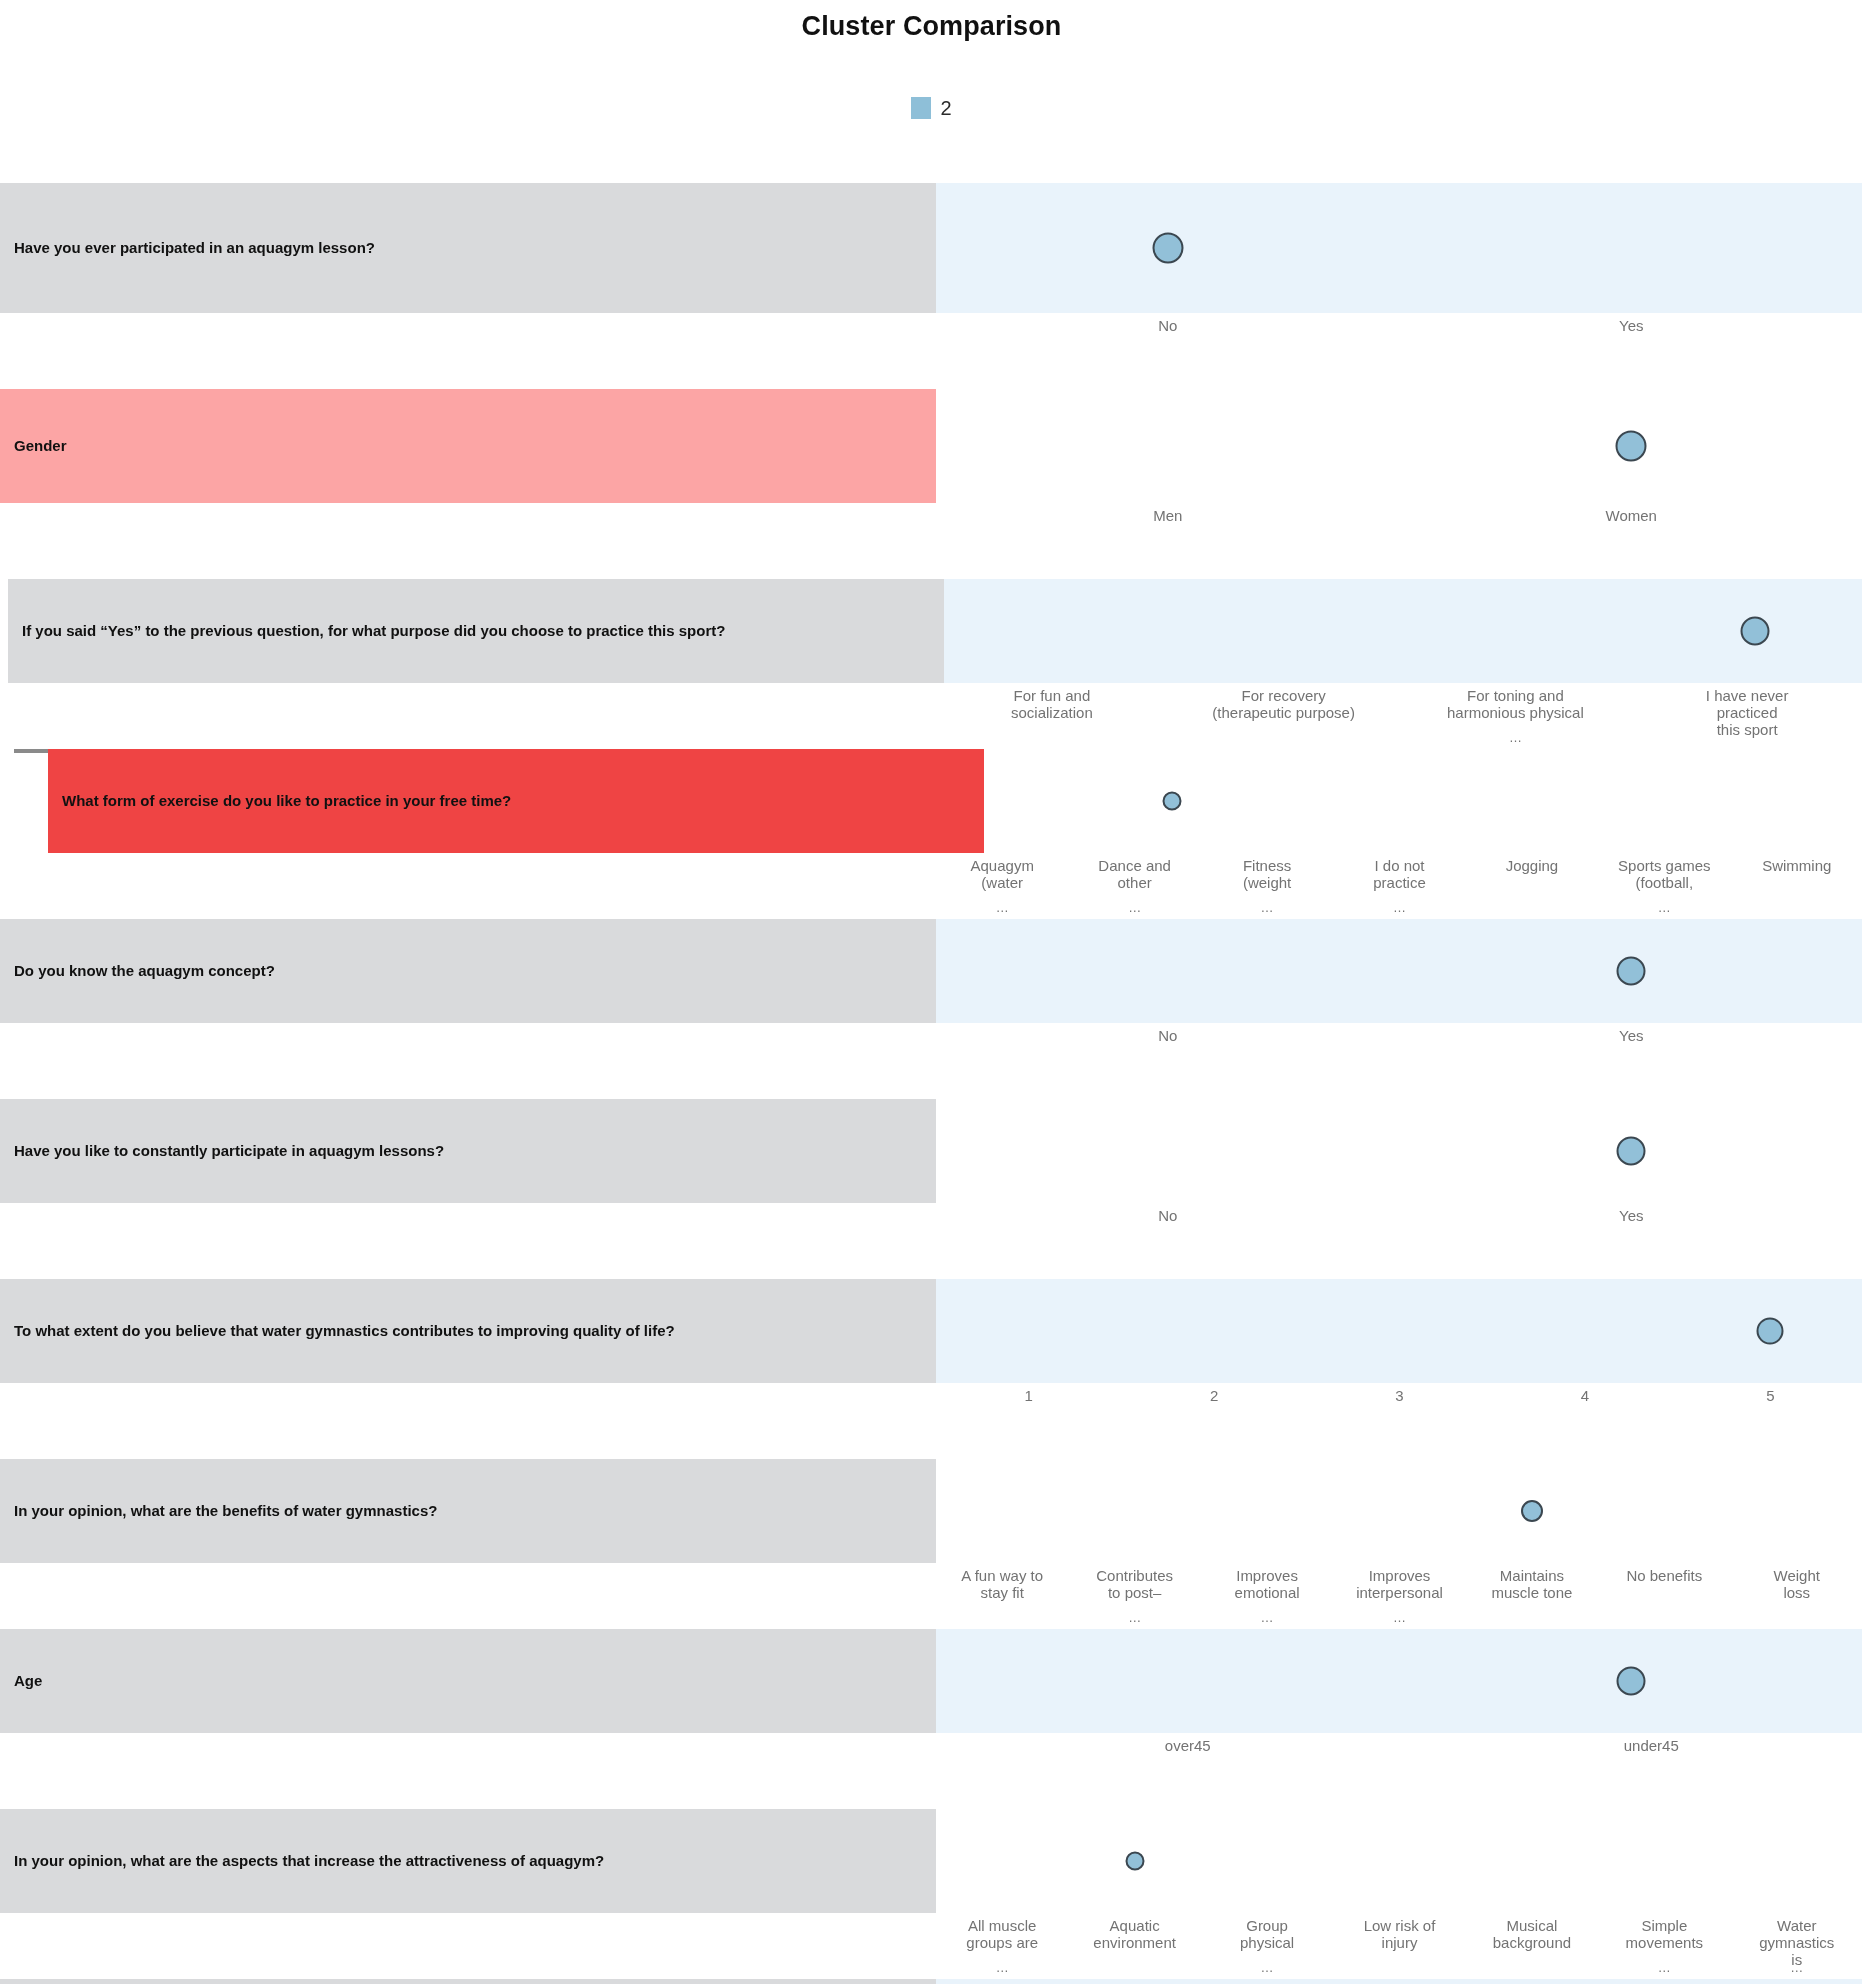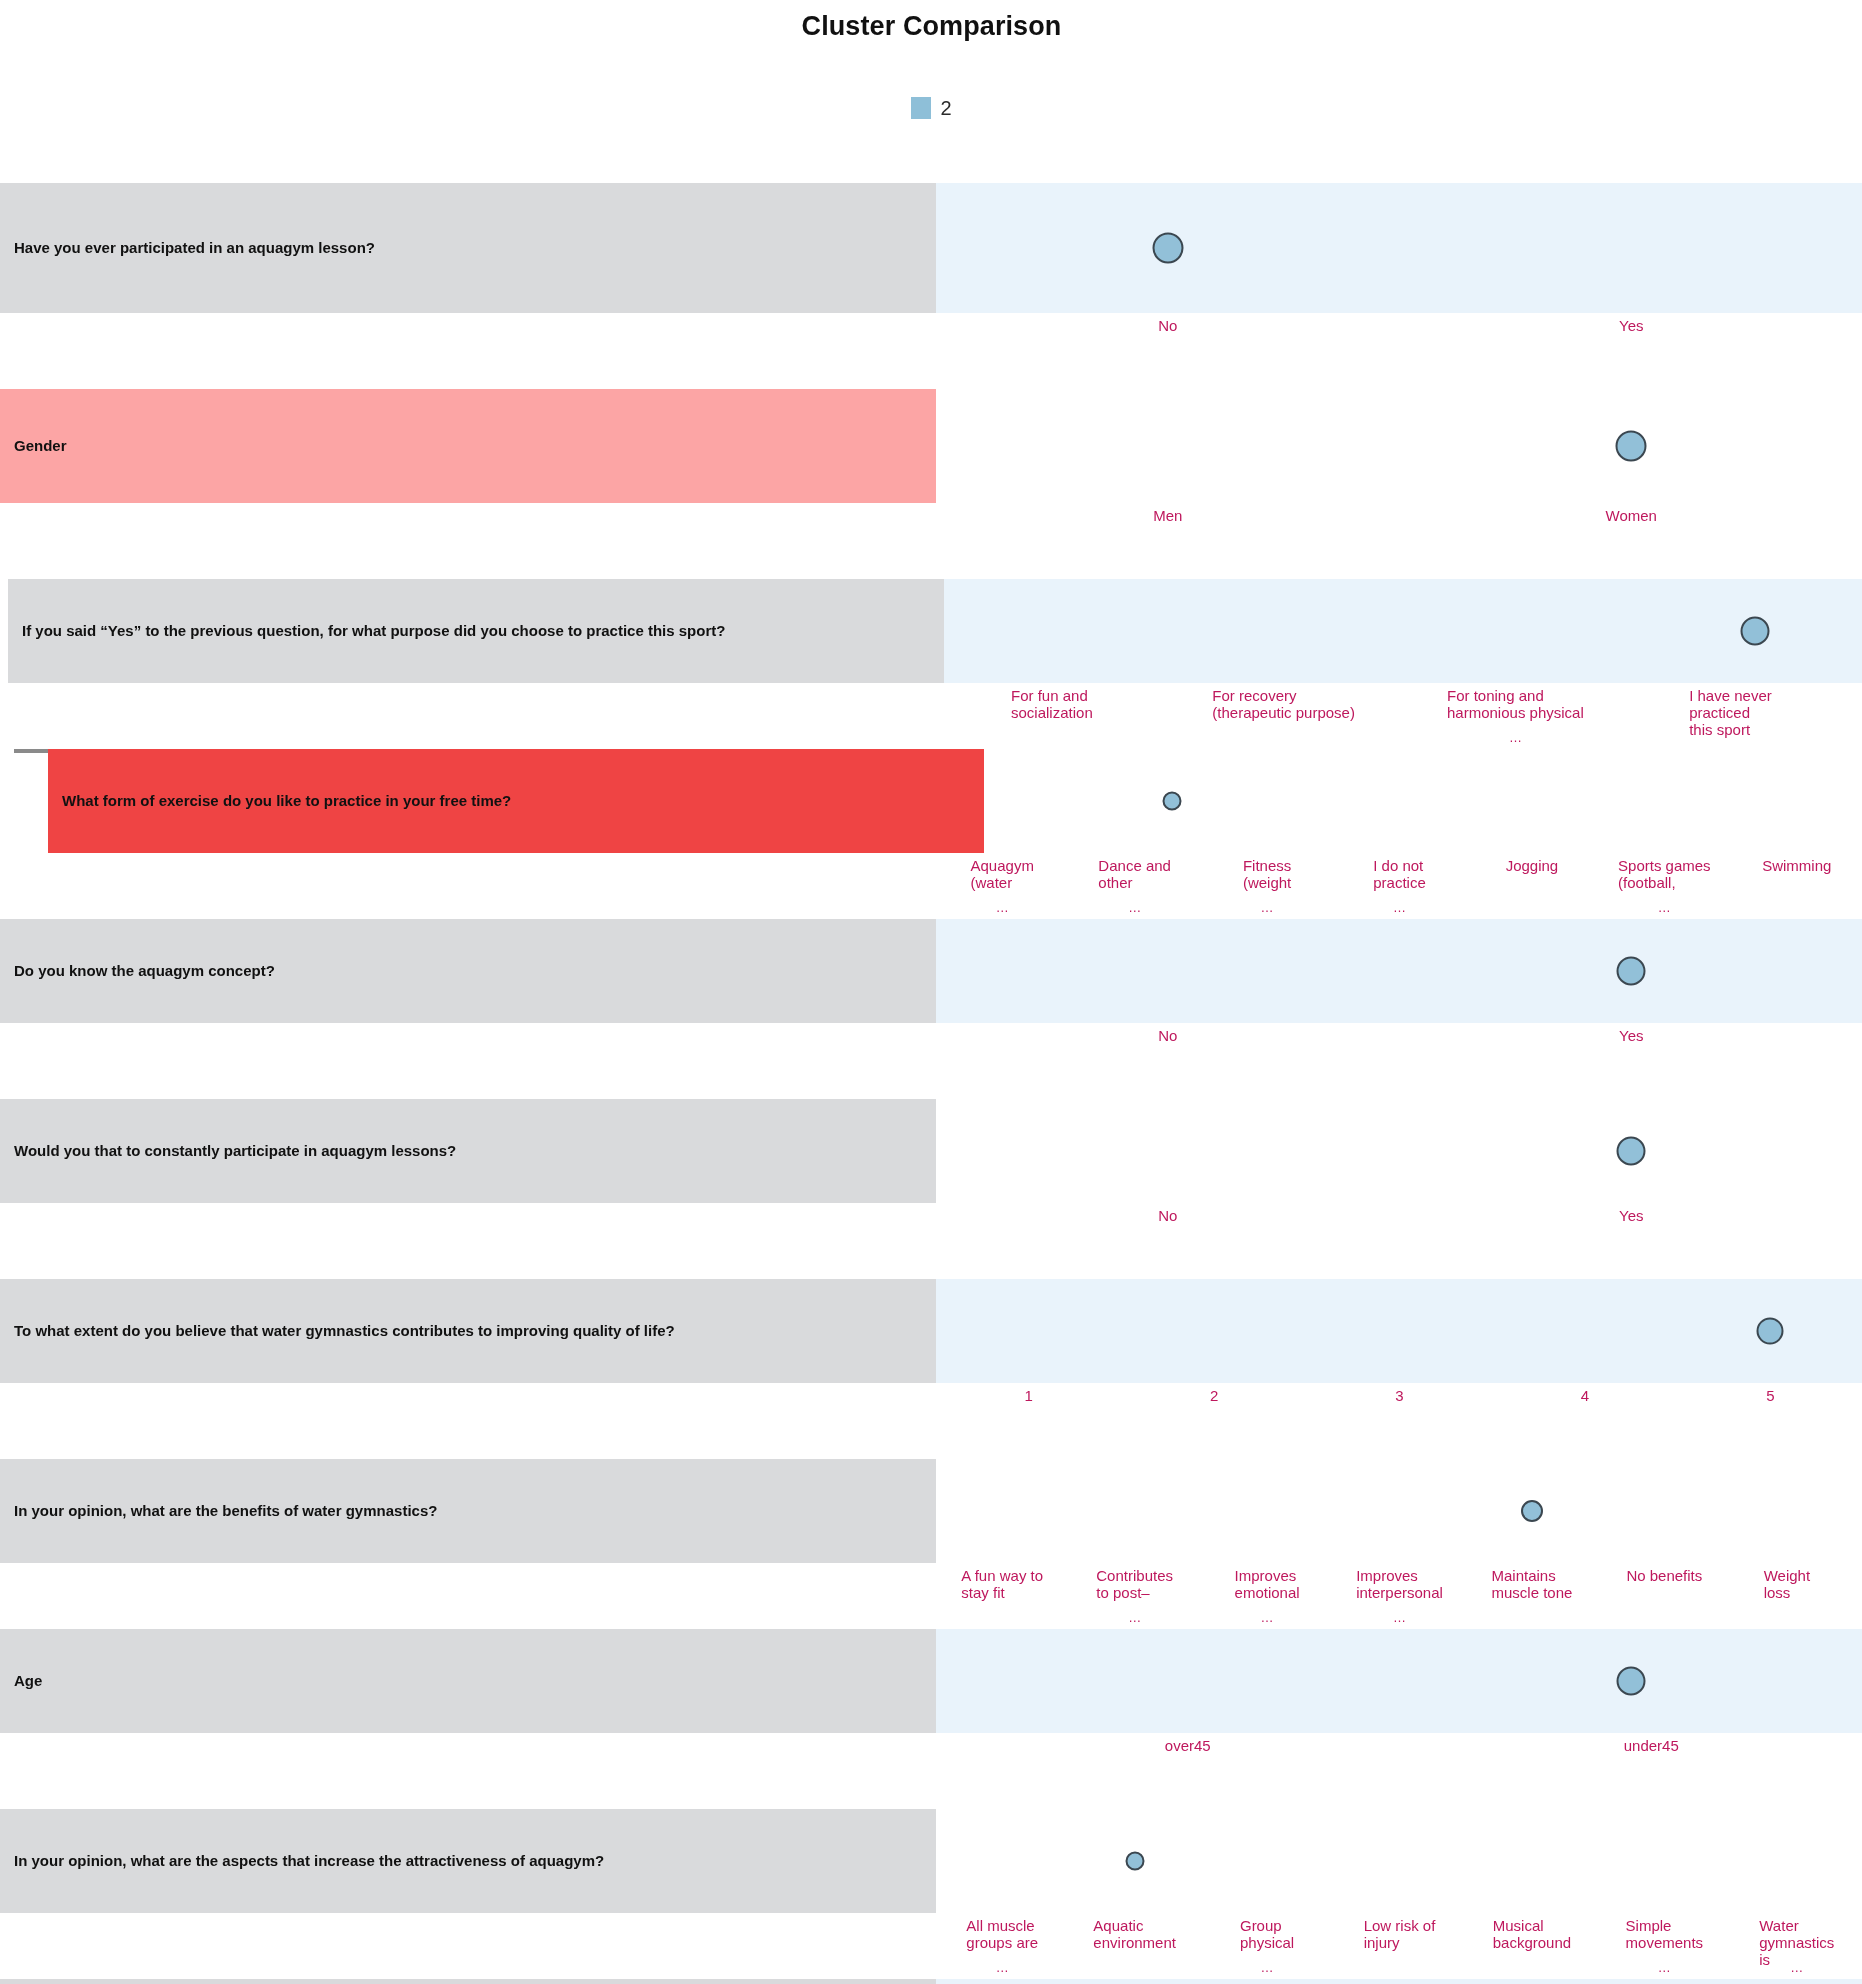--- a/index.html
+++ b/index.html
@@ -65,22 +65,22 @@
 
   
   .axis{
     position:relative;
     width:1863px;height:58px;background:#fff;
   }
   .axis-inner{position:absolute;left:936px;right:0;top:0;bottom:0;}
   .tick{
     position:absolute;top:5px;
     transform:translateX(-50%);
-    text-align:left;
-    font-size:15px;color:#be185d;line-height:1.12;
+    text-align:center;
+    font-size:15px;color:#737373;line-height:1.12;
     white-space:pre-line;
   }
 </style>
 </head>
 <body>
 
 <div class="page">
 
   <div class="chart-title">Cluster Comparison</div>
 
@@ -206,21 +206,21 @@
             <div class="tick" style="left: 25%; max-width: 50%;">No</div>
             <div class="tick" style="left: 75%; max-width: 50%;">Yes</div>
           </div>
         </div>
         <div style="height: 20px;"></div>
       </div>
       <div class="row">
         <div class="row-sep" style="background: rgb(138, 138, 138);"></div>
         <div class="row-inner" style="height: 104px; margin-top: 7px;">
           <div class="qcell" style="background: rgb(217, 218, 220);">
-            <div class="qcell-text">Would you that to constantly participate in aquagym lessons?</div>
+            <div class="qcell-text">Have you like to constantly participate in aquagym lessons?</div>
           </div>
           <div class="plot">
             <div class="panel">
               <div class="bubble" style="width: 29px; height: 29px; left: 75%; top: 50%; background: rgb(146, 192, 216); border-color: rgb(59, 71, 80);"></div>
             </div>
           </div>
         </div>
         <div class="axis" style="height: 49px;">
           <div class="axis-inner">
             <div class="tick" style="left: 25%; max-width: 50%;">No</div>

